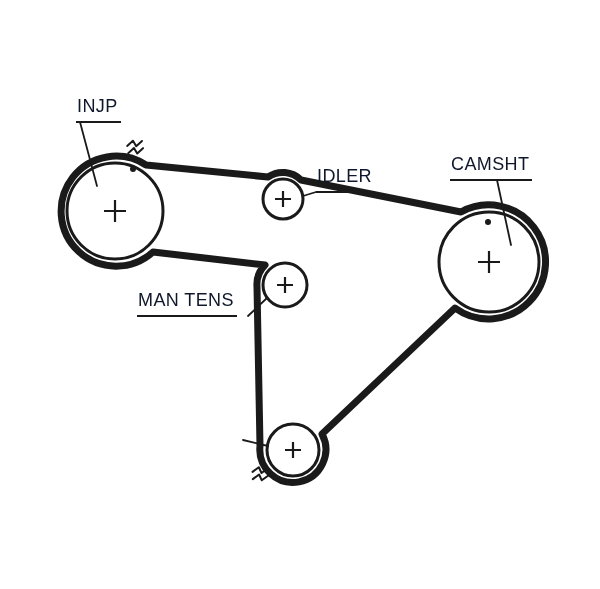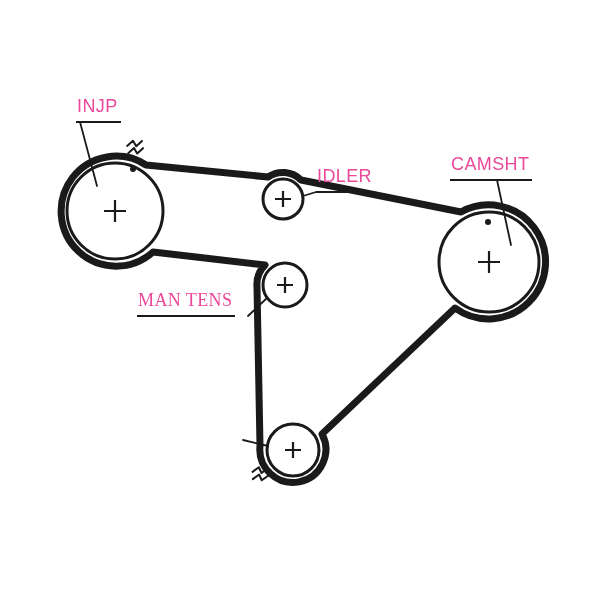--- a/index.html
+++ b/index.html
@@ -3,21 +3,21 @@
 <meta charset="utf-8">
 <style>
   html,body{margin:0;padding:0;background:#ffffff;}
   .canvas{
     position:relative;width:600px;height:589px;background:#ffffff;overflow:hidden;
     font-family:"Liberation Sans","DejaVu Sans",sans-serif;
   }
   .canvas svg{position:absolute;left:0;top:0;}
   .part-label{
     position:absolute;
-    font-size:18px;line-height:1.1;color:#ec4899;
+    font-size:18px;line-height:1.1;color:#0f172a;
     border-bottom:2px solid #1a1a1a;
     padding:0 3px 4px 1px;
     letter-spacing:.4px;white-space:nowrap;
   }
 </style>
 </head>
 <body>
 
 <div class="canvas">
   <svg id="diagram" width="600" height="589" viewBox="0 0 600 589">
@@ -45,14 +45,14 @@
       </g>
       <g transform="translate(254,466) rotate(14)">
         <path d="M0,6 L5,0 L9,5 L14,-1" stroke="#1a1a1a" stroke-width="2" fill="none" stroke-linecap="round" stroke-linejoin="round"></path>
         <path d="M2,13 L7,7 L11,12 L16,6" stroke="#1a1a1a" stroke-width="2" fill="none" stroke-linecap="round" stroke-linejoin="round"></path>
       </g>
     </svg>
 
   <div class="part-label" style="left: 76px; top: 97px;">INJP</div>
   <div class="part-label" style="left: 450px; top: 155px;">CAMSHT</div>
   <div class="part-label" style="left: 316px; top: 167px;">IDLER</div>
-  <div class="part-label" style="left: 137px; top: 291px; font-family: Liberation Serif, serif;">MAN TENS</div>
+  <div class="part-label" style="left: 137px; top: 291px;">MAN TENS</div>
 </div>
 
 </body></html>

